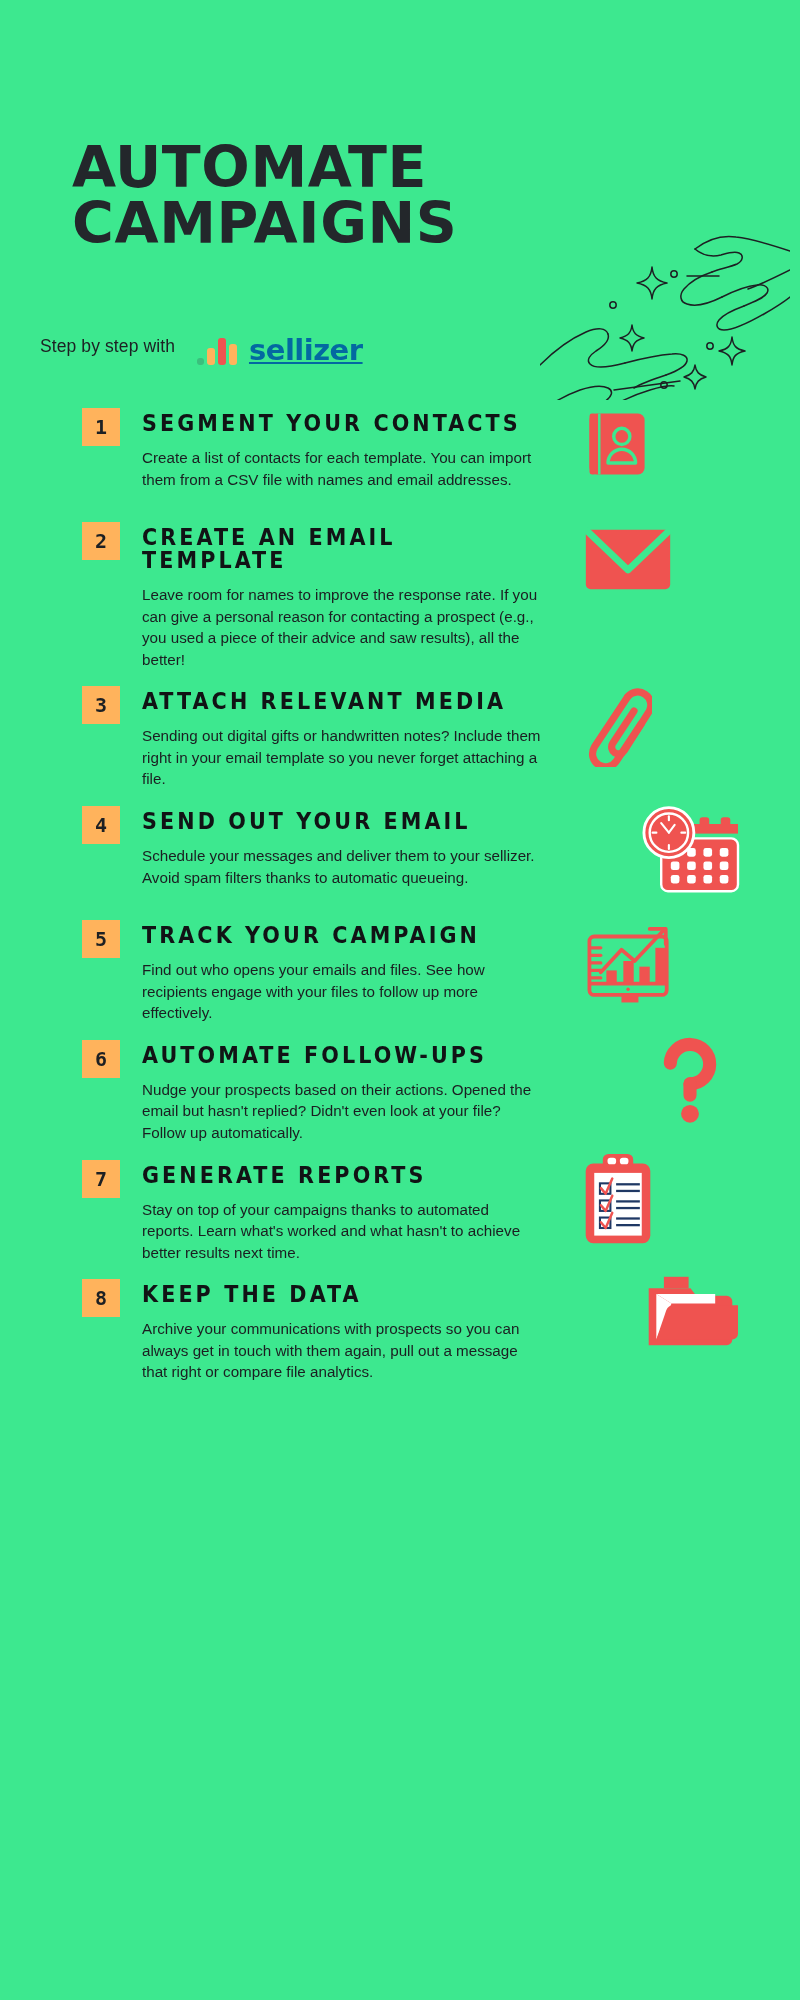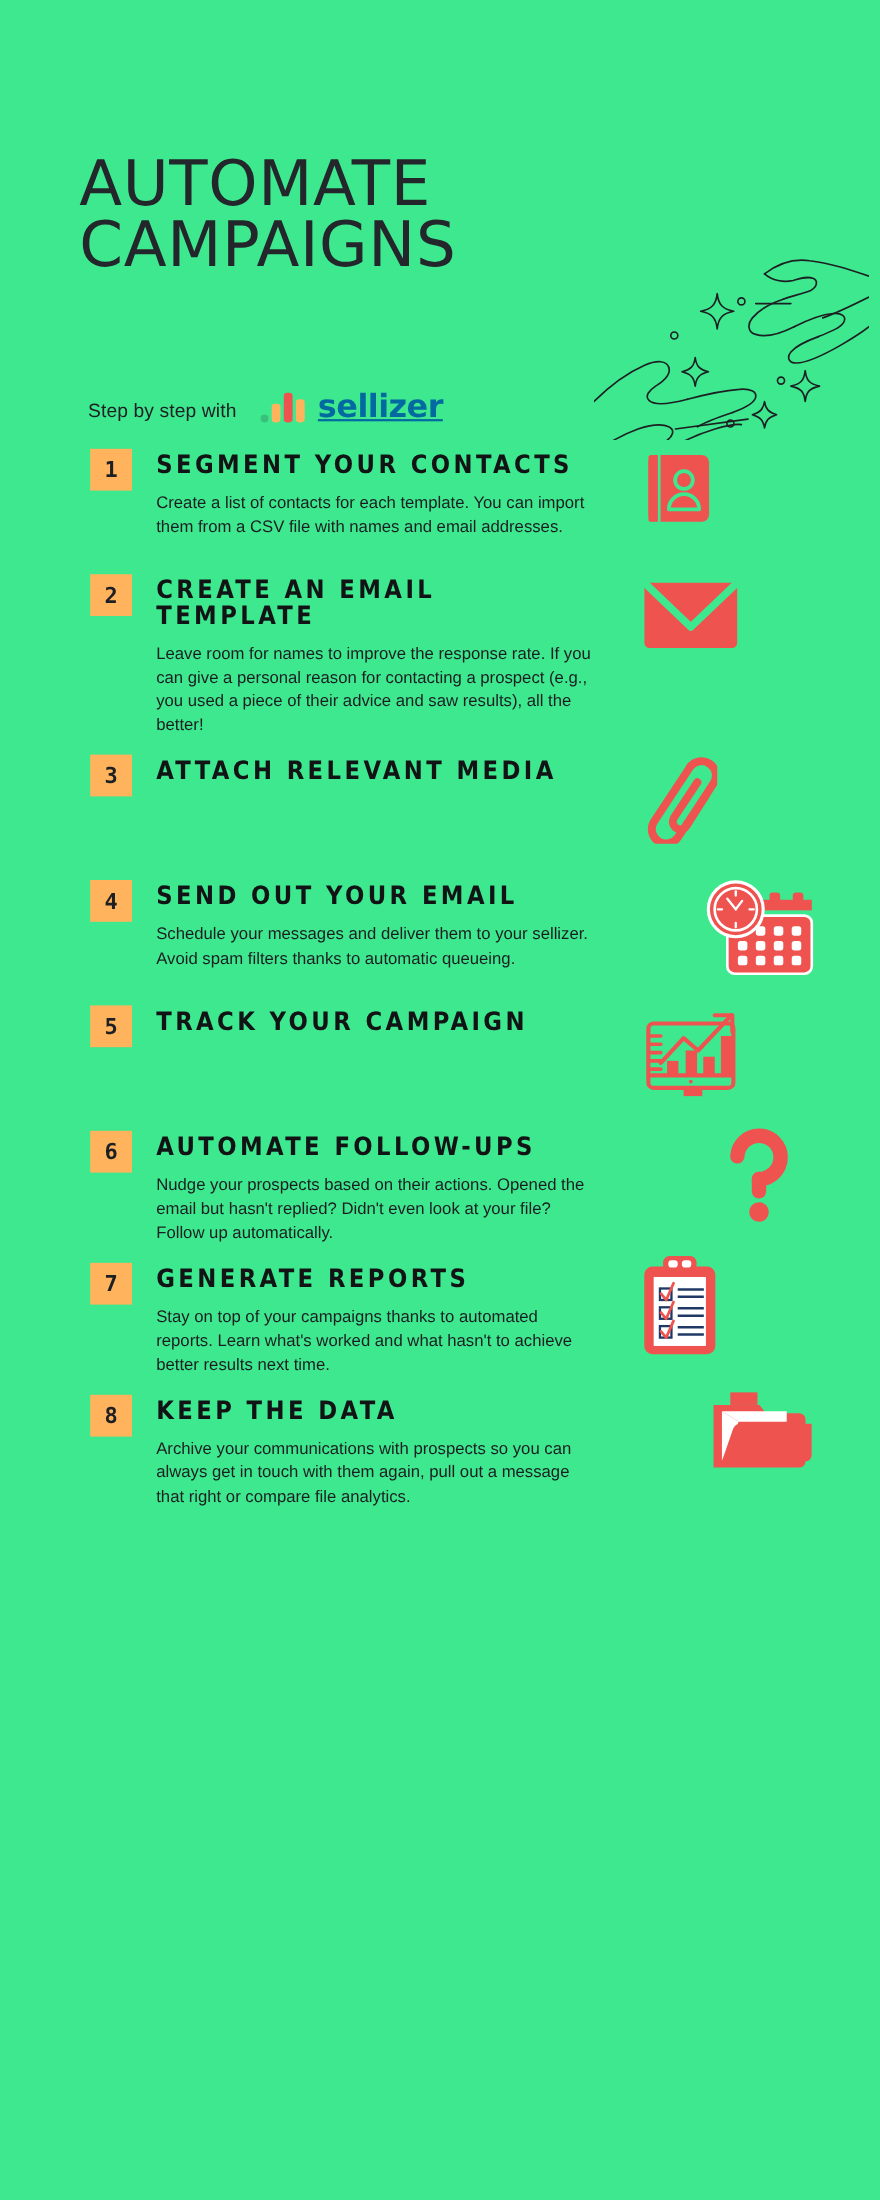--- a/index.html
+++ b/index.html
@@ -24,21 +24,21 @@
 
   
   .header {
     position: relative;
     padding: 140px 0 0 72px;
     height: 330px;
     box-sizing: border-box;
   }
   .title {
     font-family: "DejaVu Sans", sans-serif;
-    font-weight: 400;
+    font-weight: 700;
     font-size: 57px;
     line-height: 0.98;
     letter-spacing: 0.6px;
     color: #23272b;
     margin: 0;
     text-transform: uppercase;
     width: 470px;
   }
   .title span { display: block; }
 
@@ -47,22 +47,22 @@
     right: 10px;
     top: 215px;
     width: 250px;
     height: 185px;
     pointer-events: none;
   }
 
   
   .tagline-row {
     display: flex;
-    align-items: flex-end;
-    padding-left: 80px;
+    align-items: flex-start;
+    padding-left: 40px;
     margin-top: 6px;
     height: 48px;
   }
   .tagline-text {
     font-family: "Liberation Sans", sans-serif;
     font-size: 17.5px;
     color: #1d2023;
     letter-spacing: 0.1px;
   }
   .logo {
@@ -242,20 +242,21 @@
           <rect x="6" y="6" width="88" height="62" rx="5" fill="#ef5350"></rect>
           <path d="M6 6 L50 48 L94 6" fill="none" stroke="#3de88f" stroke-width="7" stroke-linejoin="round"></path>
         </svg>
       </div>
     </div>
 
     <div class="step">
       <div class="step-num">3</div>
       <div class="step-body">
         <div class="step-title">ATTACH RELEVANT MEDIA</div>
+        <p class="step-desc">Sending out digital gifts or handwritten notes? Include them right in your email template so you never forget attaching a file.</p>
       </div>
       <div class="step-icon">
         <svg viewBox="0 0 80 92" width="72" height="83">
           <g fill="none" stroke="#ef5350" stroke-linecap="round" stroke-linejoin="round" stroke-width="8">
             <path d="M53 14 L16 70 a14.5 14.5 0 0 0 24.5 15.5 L68 44"></path>
             <path d="M53 14 a14.5 14.5 0 0 1 24 16 L49 74 a7.5 7.5 0 0 1-12.6-8.2 L60 30"></path>
           </g>
         </svg>
       </div>
     </div>
@@ -304,20 +305,21 @@
               <path d="M36 34 L42 26"></path>
           </g>
         </svg>
       </div>
     </div>
 
     <div class="step">
       <div class="step-num">5</div>
       <div class="step-body">
         <div class="step-title">TRACK YOUR CAMPAIGN</div>
+        <p class="step-desc">Find out who opens your emails and files. See how recipients engage with your files to follow up more effectively.</p>
       </div>
       <div class="step-icon" style="top:-6px;">
         <svg viewBox="0 0 104 104" width="98" height="98">
 
           <rect x="10" y="26" width="82" height="62" rx="5" fill="none" stroke="#ef5350" stroke-width="4"></rect>
           <path d="M10 76 H92" stroke="#ef5350" stroke-width="4"></path>
           <rect x="44" y="88" width="18" height="8" fill="#ef5350"></rect>
           <circle cx="51" cy="82" r="1.8" fill="#ef5350"></circle>
 
           <g stroke="#ef5350" stroke-width="3.5" stroke-linecap="round">

